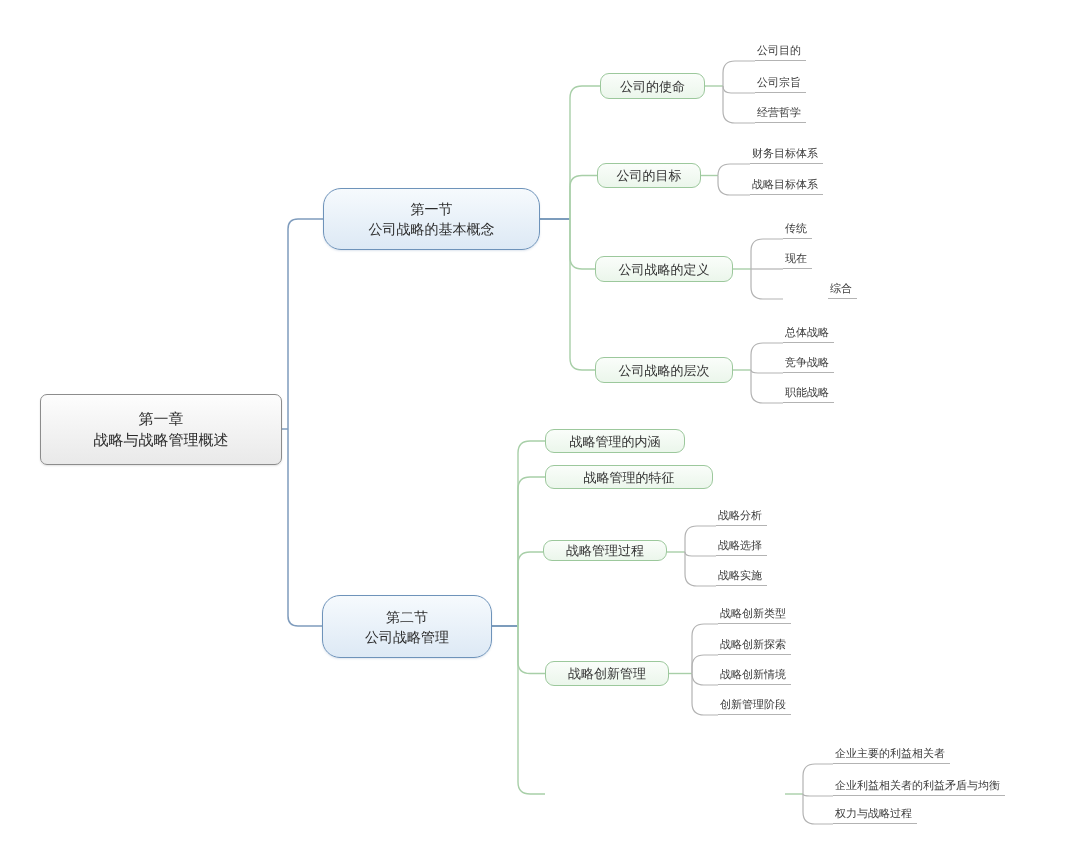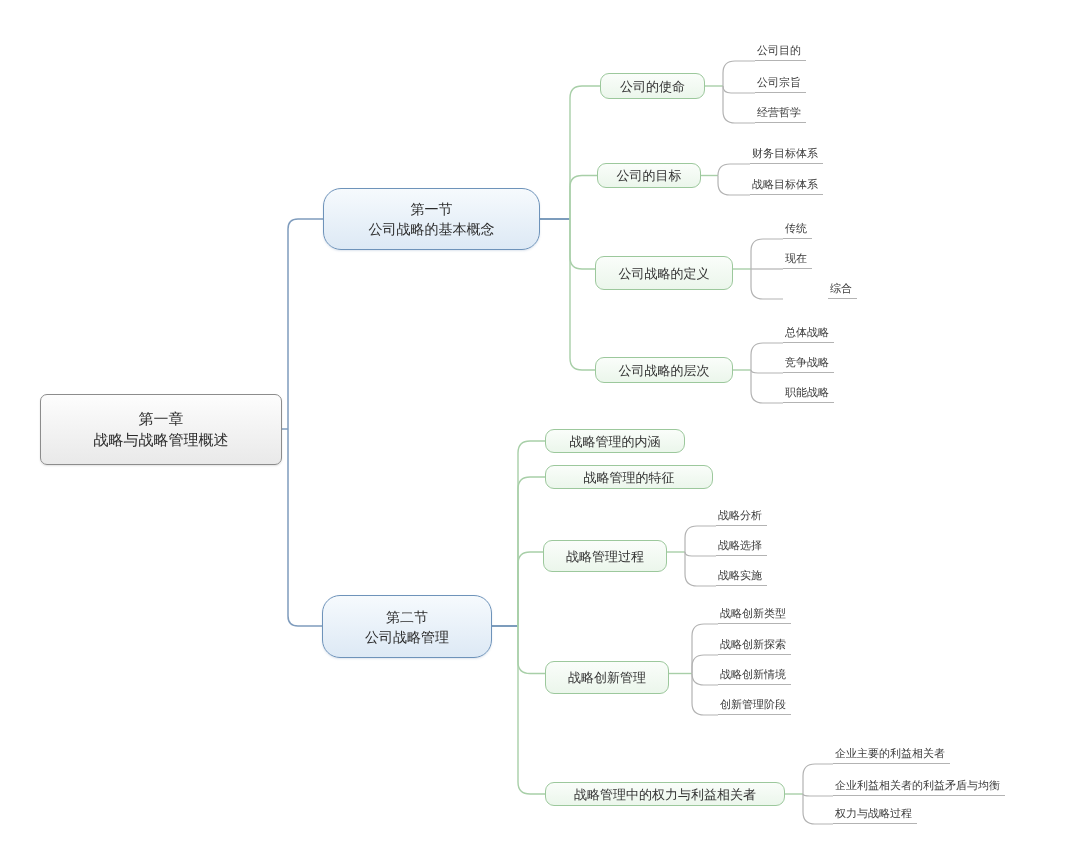--- a/index.html
+++ b/index.html
@@ -111,28 +111,27 @@
   <div class="node root-node" style="left:40px;top:394px;width:242px;height:71px;border-radius:7px;">第一章
 战略与战略管理概述</div>
 
   <div class="node section-node" style="left:323px;top:188px;width:217px;height:62px;">第一节
 公司战略的基本概念</div>
   <div class="node section-node" style="left:322px;top:595px;width:170px;height:63px;">第二节
 公司战略管理</div>
 
   <div class="node branch-node" style="left:600px;top:73px;width:105px;height:26px;">公司的使命</div>
   <div class="node branch-node" style="left:597px;top:163px;width:104px;height:25px;">公司的目标</div>
-  <div class="node branch-node" style="left:595px;top:256px;width:138px;height:34px;">公司战略的定义</div>
+  <div class="node branch-node" style="left:595px;top:256px;width:138px;height:26px;">公司战略的定义</div>
   <div class="node branch-node" style="left:595px;top:357px;width:138px;height:26px;">公司战略的层次</div>
 
   <div class="node branch-node" style="left:545px;top:429px;width:140px;height:24px;">战略管理的内涵</div>
   <div class="node branch-node" style="left:545px;top:465px;width:168px;height:24px;">战略管理的特征</div>
-  <div class="node branch-node" style="left:543px;top:540px;width:124px;height:32px;">战略管理过程</div>
-  <div class="node branch-node" style="left:545px;top:661px;width:124px;height:33px;">战略创新管理</div>
-  <div class="node branch-node" style="left:545px;top:782px;width:240px;height:24px;">战略管理中的权力与利益相关者</div>
+  <div class="node branch-node" style="left:543px;top:540px;width:124px;height:21px;">战略管理过程</div>
+  <div class="node branch-node" style="left:545px;top:661px;width:124px;height:25px;">战略创新管理</div>
 
   <div class="leaf" style="left:755px;top:42px;">公司目的</div>
   <div class="leaf" style="left:755px;top:74px;">公司宗旨</div>
   <div class="leaf" style="left:755px;top:104px;">经营哲学</div>
 
   <div class="leaf" style="left:750px;top:145px;">财务目标体系</div>
   <div class="leaf" style="left:750px;top:176px;">战略目标体系</div>
 
   <div class="leaf" style="left:783px;top:220px;">传统</div>
   <div class="leaf" style="left:783px;top:250px;">现在</div>

